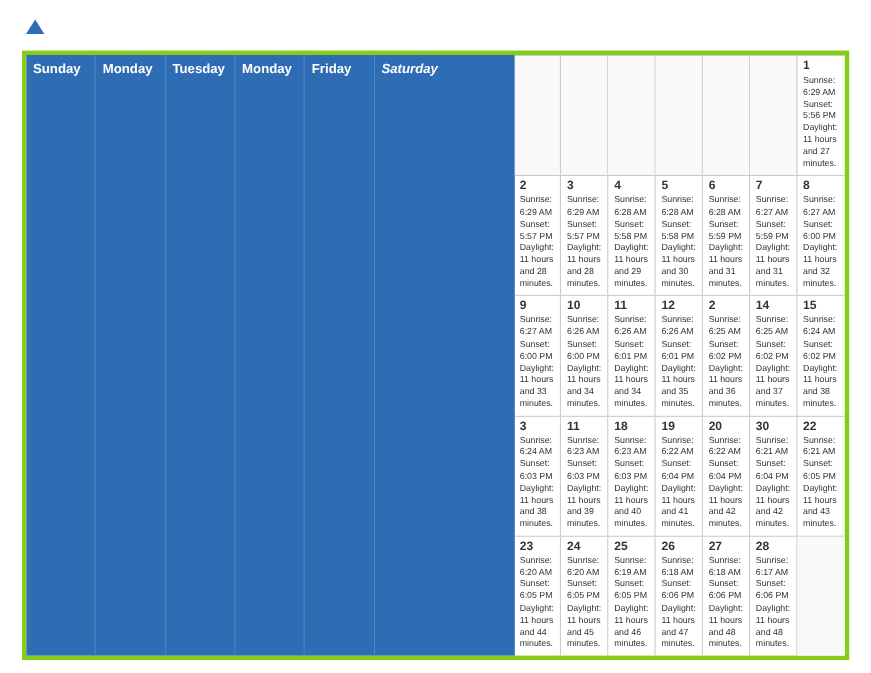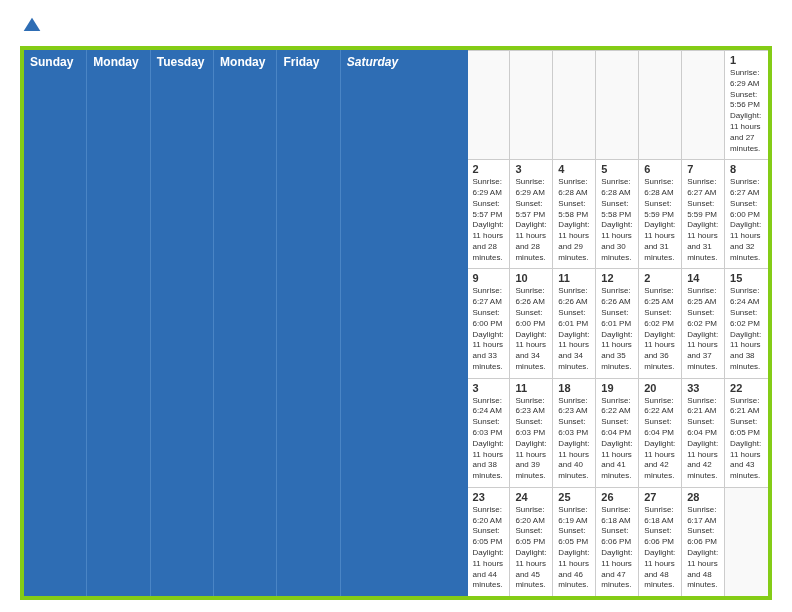--- a/index.html
+++ b/index.html
@@ -257,21 +257,21 @@
 Sunset: 6:04 PM
 Daylight: 11 hours and 41 minutes.</div>
           </div>
           <div class="cal-cell">
             <div class="day-num">20</div>
             <div class="cell-text" style="white-space: pre-line;">Sunrise: 6:22 AM
 Sunset: 6:04 PM
 Daylight: 11 hours and 42 minutes.</div>
           </div>
           <div class="cal-cell">
-            <div class="day-num">33</div>
+            <div class="day-num">30</div>
             <div class="cell-text" style="white-space: pre-line;">Sunrise: 6:21 AM
 Sunset: 6:04 PM
 Daylight: 11 hours and 42 minutes.</div>
           </div>
           <div class="cal-cell">
             <div class="day-num">22</div>
             <div class="cell-text" style="white-space: pre-line;">Sunrise: 6:21 AM
 Sunset: 6:05 PM
 Daylight: 11 hours and 43 minutes.</div>
           </div>

